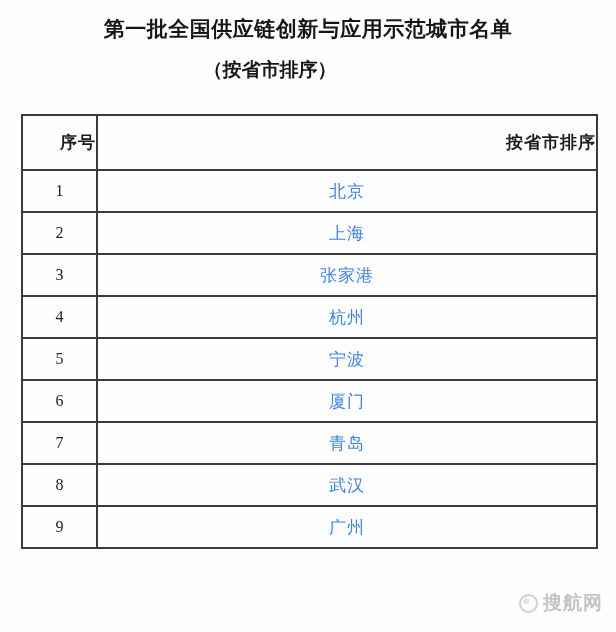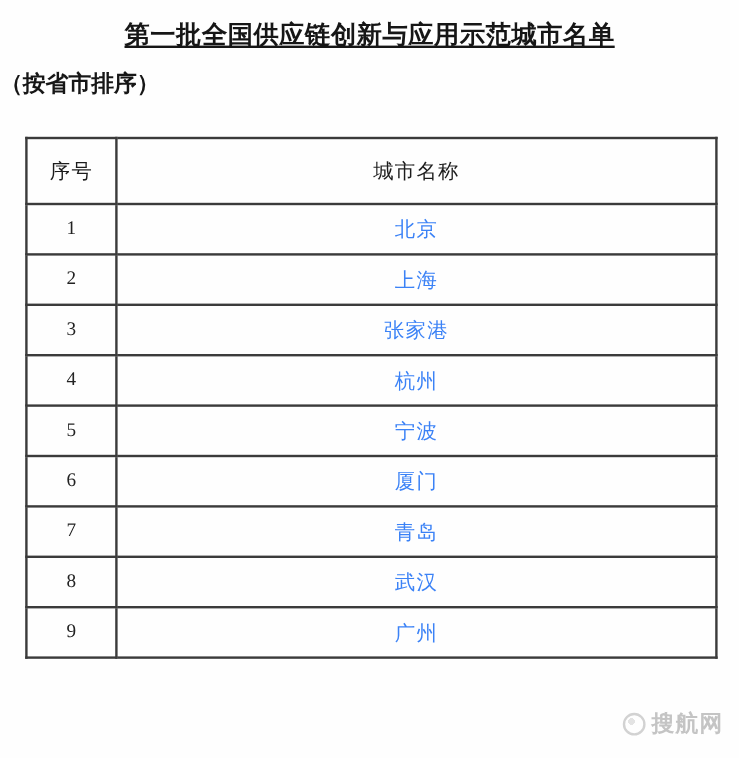--- a/index.html
+++ b/index.html
@@ -20,28 +20,27 @@
   .doc-title {
     position: absolute;
     top: 15px;
     left: 0;
     width: 616px;
     text-align: center;
     font-size: 21px;
     font-weight: bold;
     letter-spacing: 0.5px;
     color: #161616;
-    text-decoration: underline;
   }
   .doc-subtitle {
     position: absolute;
     top: 57px;
     left: 0;
     width: 540px;
-    text-align: left;
+    text-align: center;
     font-size: 19px;
     font-weight: bold;
     color: #161616;
   }
   table.city-table {
     position: absolute;
     left: 21px;
     top: 114px;
     width: 577px;
     border-collapse: collapse;
@@ -51,23 +50,24 @@
   .city-table th,
   .city-table td {
     border: 2px solid #3b3b3b;
     text-align: center;
     vertical-align: middle;
     padding: 0;
   }
   .city-table th {
     height: 55px;
     font-size: 17px;
-    font-weight: normal;
+    font-weight: bold;
     letter-spacing: 1px;
     color: #1c1c1c;
+    text-align: right;
   }
   .city-table td {
     height: 42px;
   }
   .col-serial { width: 75px; }
   .serial-cell {
     font-size: 16px;
     font-family: "Liberation Serif", "DejaVu Serif", serif;
     color: #222222;
   }
@@ -111,21 +111,21 @@
   <div class="doc-subtitle">（按省市排序）</div>
 
   <table class="city-table">
     <colgroup>
       <col class="col-serial">
       <col>
     </colgroup>
     <thead>
       <tr>
         <th>序号</th>
-        <th>城市名称</th>
+        <th>按省市排序</th>
       </tr>
     </thead>
     <tbody>
       <tr>
         <td class="serial-cell">1</td>
         <td class="city-cell">北京</td>
       </tr>
       <tr>
         <td class="serial-cell">2</td>
         <td class="city-cell">上海</td>

